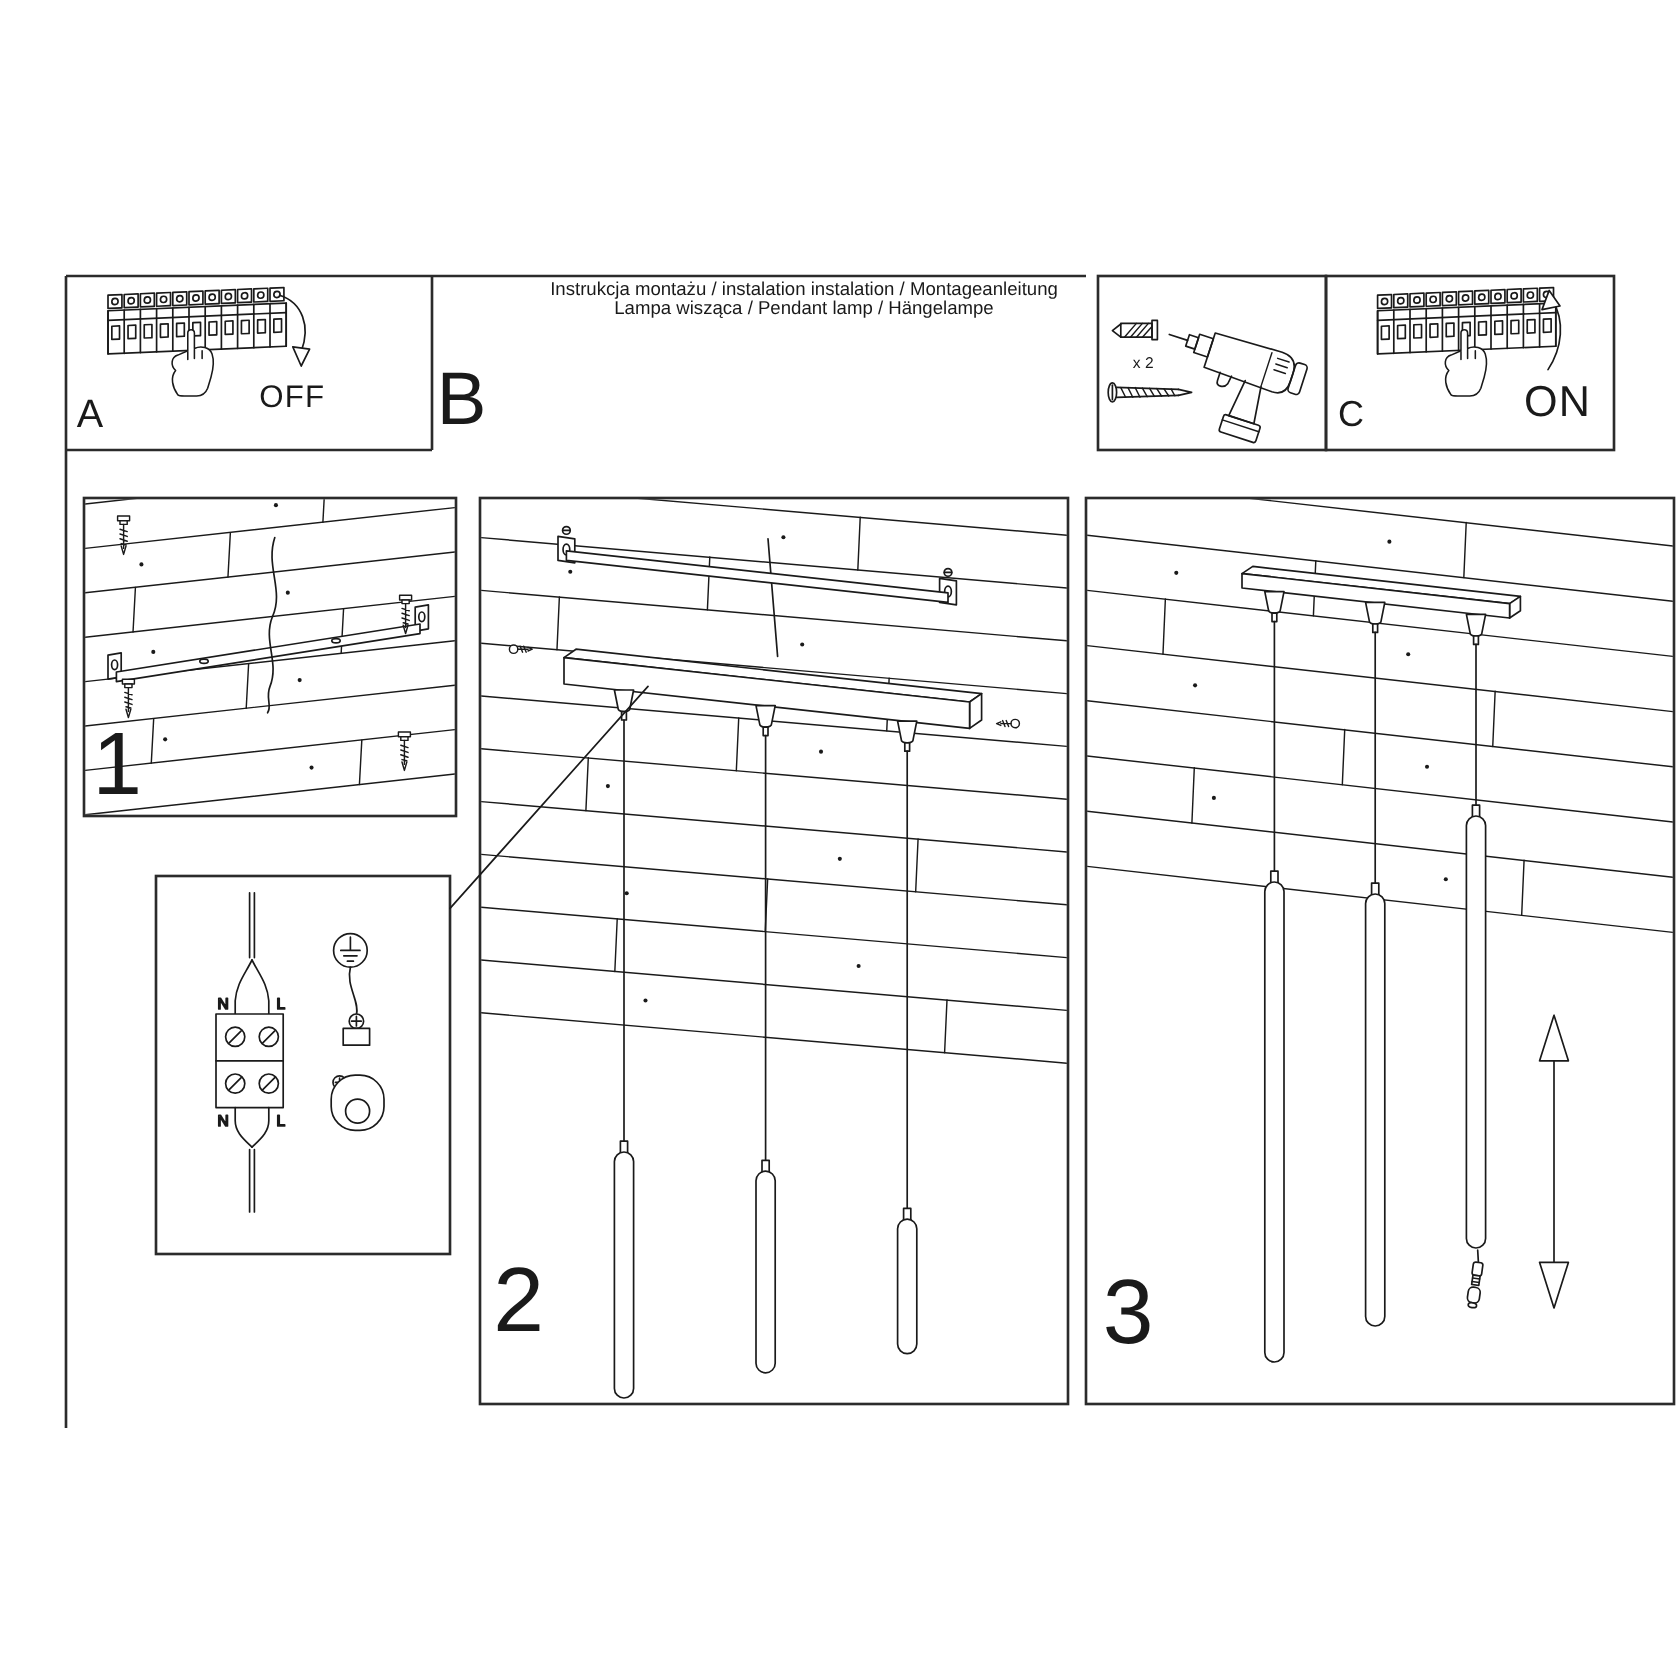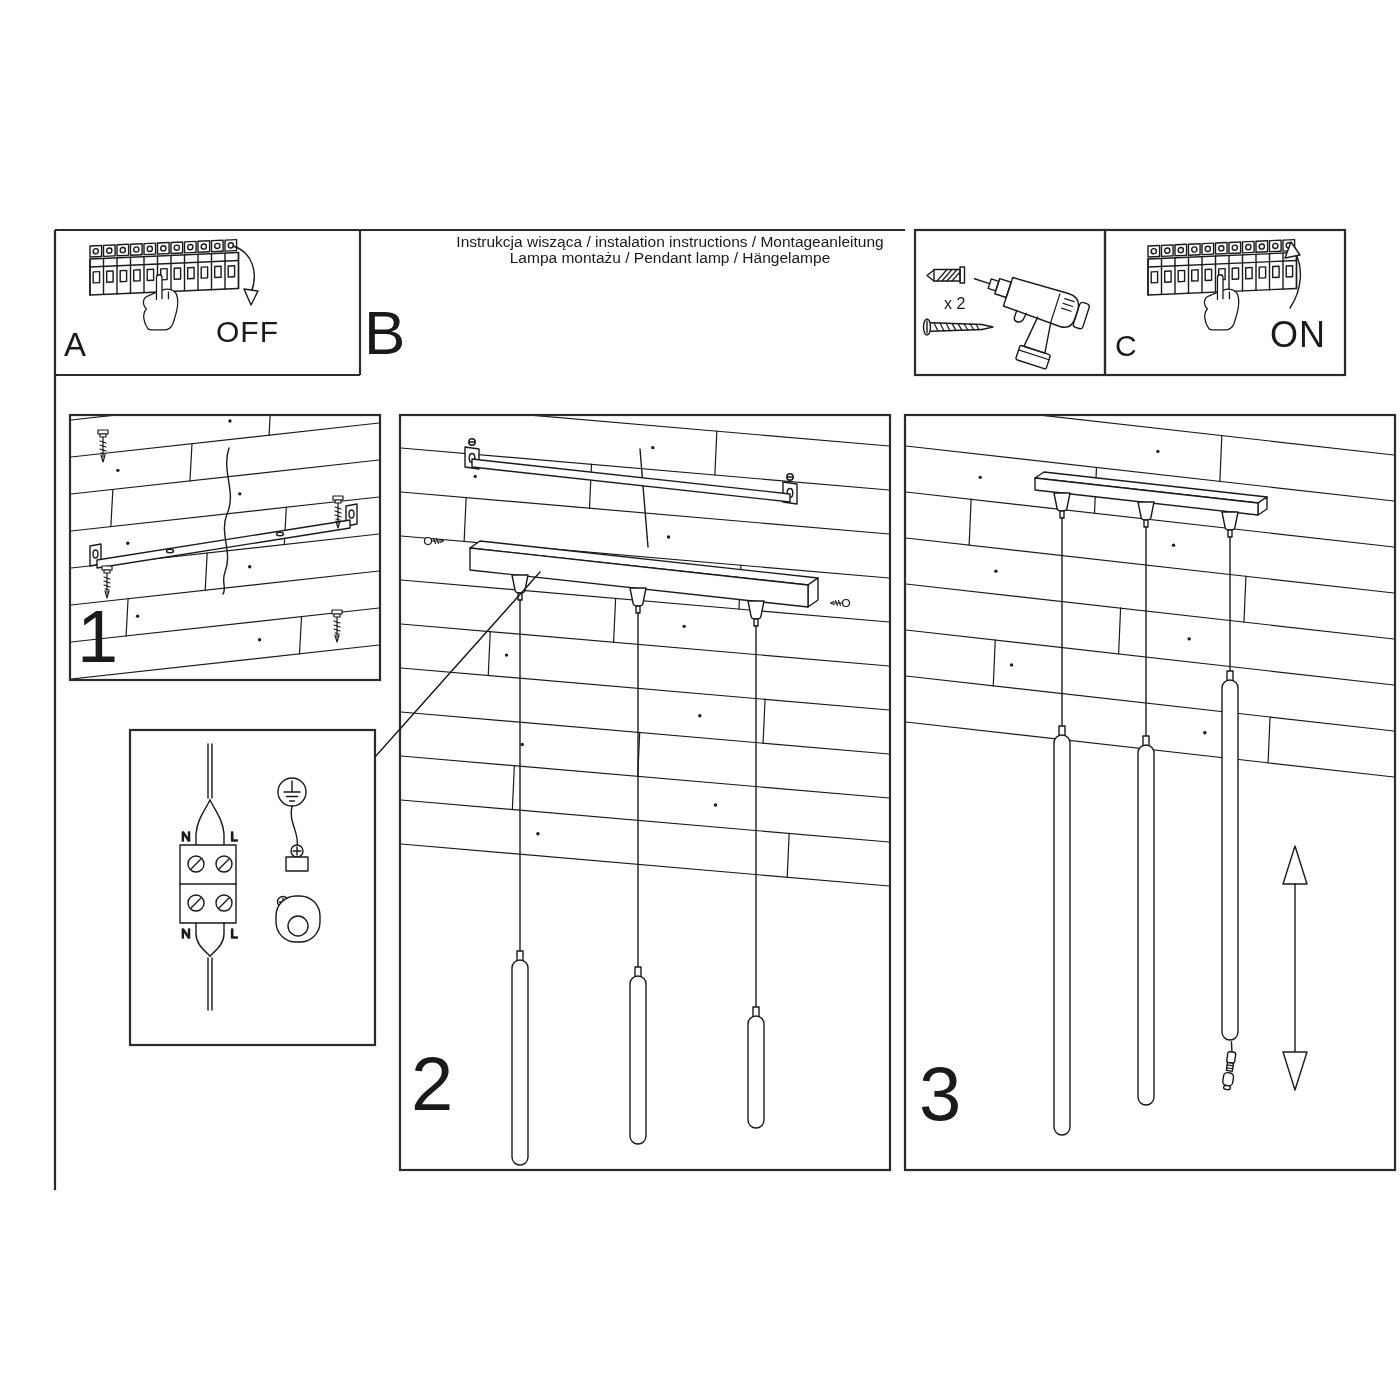--- a/index.html
+++ b/index.html
@@ -426,27 +426,27 @@
       </g>
       <g>
         <polygon class="fw" points="1295,846 1283,884 1307,884"></polygon>
         <line x1="1295" y1="884" x2="1295" y2="1052"></line>
         <polygon class="fw" points="1295,1090 1283,1052 1307,1052"></polygon>
       </g>
     </g>
   </svg>
 
   <div class="abs title-wrap">
-    <div class="lbl">Instrukcja wisząca / instalation instructions / Montageanleitung</div>
-    <div class="lbl">Lampa montażu / Pendant lamp / Hängelampe</div>
+    <div class="lbl">Instrukcja montażu / instalation instalation / Montageanleitung</div>
+    <div class="lbl">Lampa wisząca / Pendant lamp / Hängelampe</div>
   </div>
 
   <div class="abs lbl" style="left:64px;top:328px;font-size:33px">A</div>
-  <div class="abs lbl" style="left:216px;top:317px;font-size:30px;letter-spacing:1px">OFF</div>
+  <div class="abs lbl" style="left:216px;top:317px;font-size:26px;letter-spacing:1px">OFF</div>
   <div class="abs lbl" style="left:364px;top:302px;font-size:62px">B</div>
-  <div class="abs lbl" style="left:944px;top:296px;font-size:16px">x 2</div>
+  <div class="abs lbl" style="left:944px;top:296px;font-size:13px">x 2</div>
   <div class="abs lbl" style="left:1115px;top:331px;font-size:30px">C</div>
   <div class="abs lbl" style="left:1270px;top:317px;font-size:36px;letter-spacing:1px">ON</div>
   <div class="abs lbl" style="left:77px;top:600px;font-size:74px">1</div>
   <div class="abs lbl" style="left:411px;top:1046px;font-size:76px">2</div>
   <div class="abs lbl" style="left:919px;top:1056px;font-size:76px">3</div>
 
 </div>
 
 </body></html>

